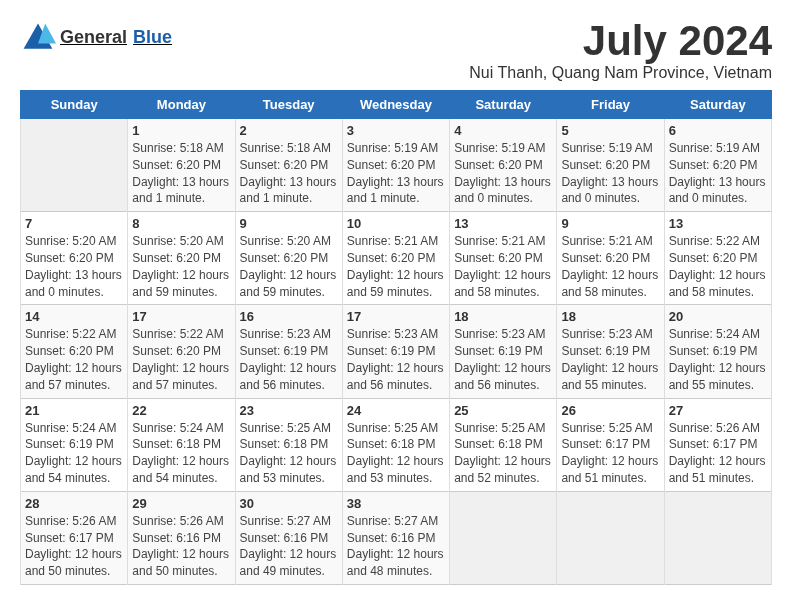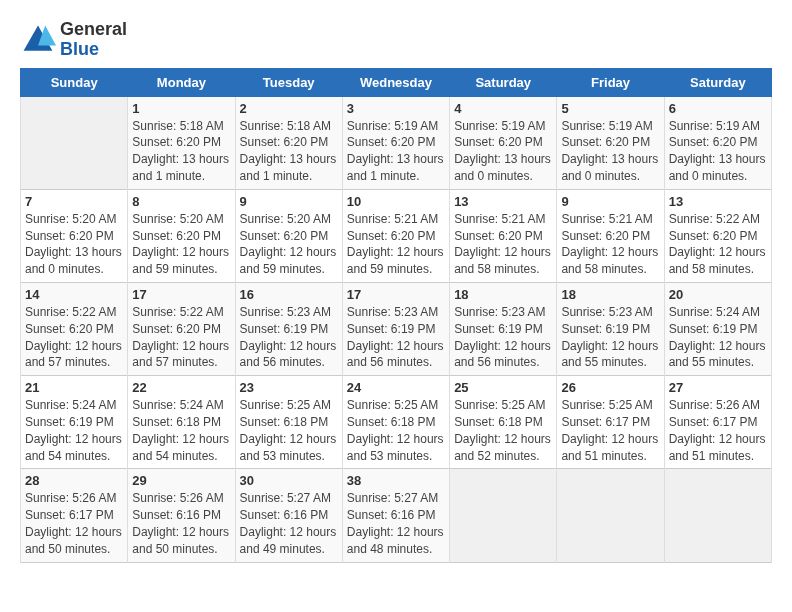--- a/index.html
+++ b/index.html
@@ -15,27 +15,27 @@
       justify-content: space-between;
       align-items: flex-start;
       margin-bottom: 8px;
     }
     .logo {
       display: flex;
       align-items: center;
     }
     .logo-text {
       display: flex;
-      flex-direction: column;
       font-size: 18px;
       font-weight: bold;
       line-height: 1.1;
+      text-decoration: underline;
     }
     .logo-general { color: #333; }
-    .logo-blue { color: #1a5fa8; }
+    .logo-blue { color: #1a5fa8; margin-left: 6px; }
     .logo-icon {
       width: 36px;
       height: 36px;
       margin-right: 4px;
     }
     .title-block {
       text-align: right;
     }
     .month-title {
       font-size: 42px;
@@ -103,20 +103,24 @@
   <div class="logo">
     <svg class="logo-icon" viewBox="0 0 40 40">
       <polygon points="20,4 36,32 4,32" fill="#1a5fa8"></polygon>
       <polygon points="28,4 40,26 20,26" fill="#4db8e8"></polygon>
     </svg>
     <div class="logo-text">
       <span class="logo-general">General</span>
       <span class="logo-blue">Blue</span>
     </div>
   </div>
+  <div class="title-block">
+    <div class="month-title">July 2024</div>
+    <div class="location-title">Nui Thanh, Quang Nam Province, Vietnam</div>
+  </div>
 </div>
 
 <table>
   <thead>
     <tr>
     <th>Sunday</th>
         <th>Monday</th>
         <th>Tuesday</th>
         <th>Wednesday</th>
         <th>Saturday</th>

